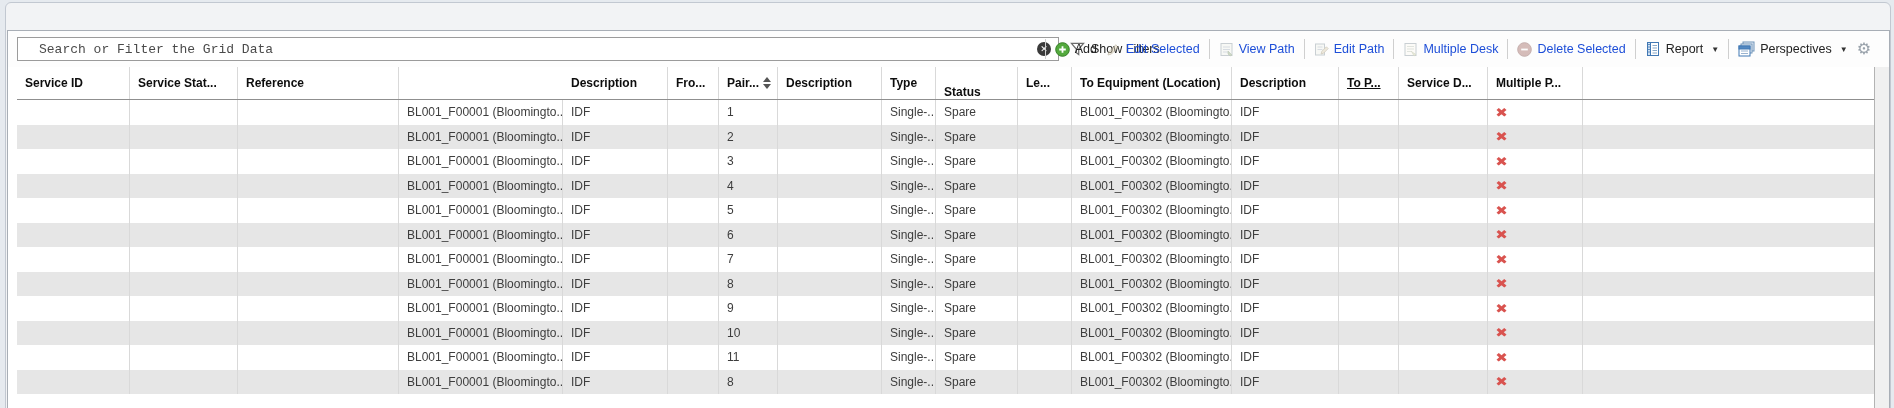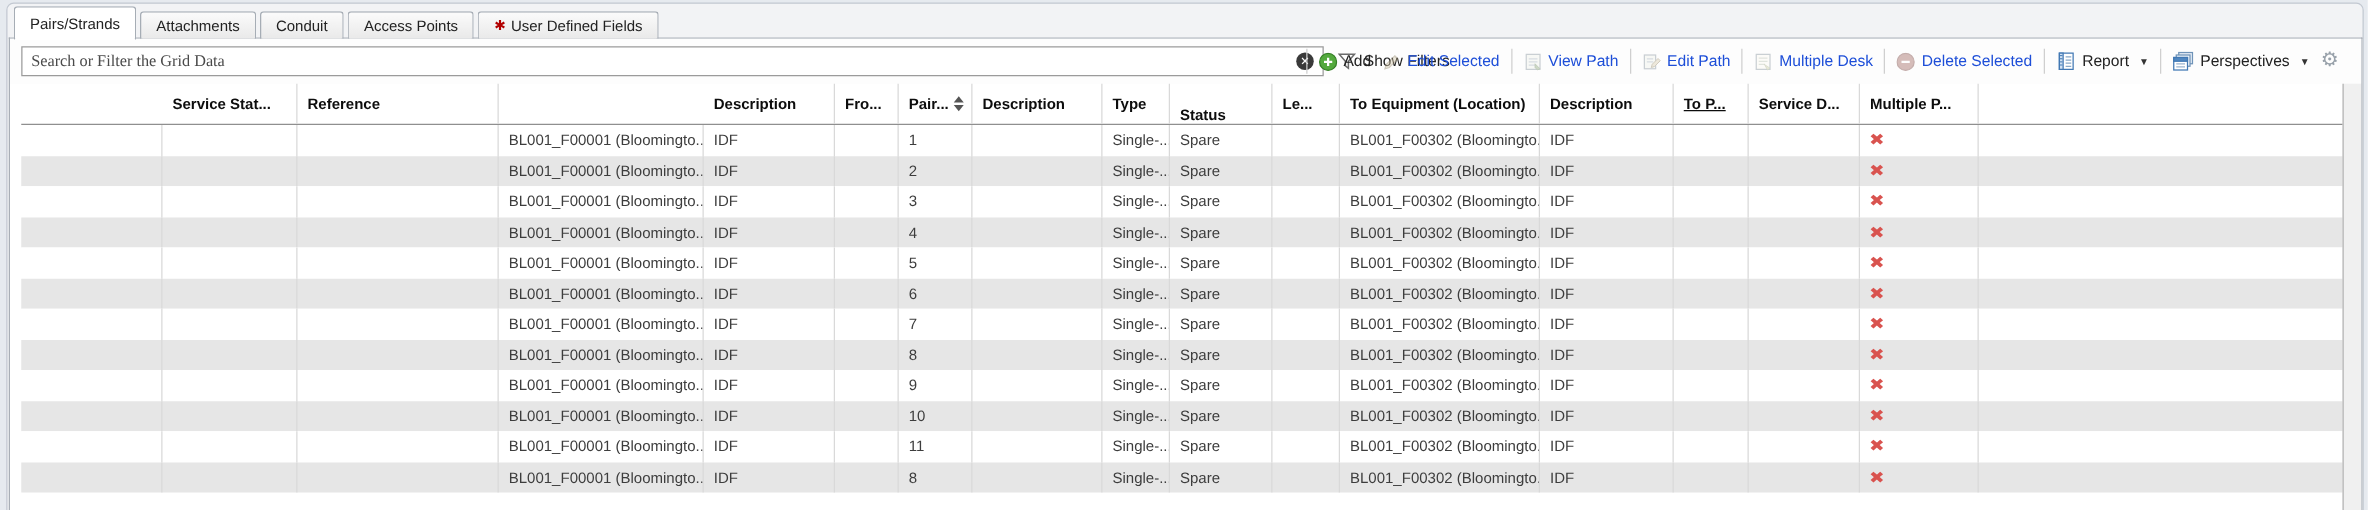--- a/index.html
+++ b/index.html
@@ -13,22 +13,22 @@
        background:linear-gradient(#fbfbfb,#e9e9e9);border:1px solid #a6adb5;border-bottom:none;
        border-radius:3px 3px 0 0;margin-right:3px;font-size:12px;color:#222;cursor:pointer;}
   .tab.active{height:25px;background:#fff;margin-bottom:-1px;border-bottom:1px solid #fff;z-index:7;}
   .tab .star{color:#b20000;font-size:11px;font-weight:bold;margin-right:1px;}
   
   .panel{position:absolute;top:30px;left:7px;width:1883px;height:380px;background:#fff;
          border:1px solid #a8aeb6;border-bottom:none;box-sizing:border-box;z-index:5;}
   
   .toolbar{position:absolute;top:0;left:0;right:0;height:36px;background:#fdfdfd;}
   .search{position:absolute;left:9px;top:6px;width:1042px;height:24px;box-sizing:border-box;
-          border:1px solid #9b9b9b;font-size:13px;padding:0 28px 0 7px;color:#333;background:#fff;
-          font-family:Liberation Serif, serif;outline:none;}
+          border:1px solid #9b9b9b;font-size:13px;padding:0 28px 0 21px;color:#333;background:#fff;
+          font-family:Liberation Mono, monospace;outline:none;}
   .search::placeholder{color:#4a4a4a;opacity:1;}
   .clear-btn{position:absolute;left:1029px;top:11px;width:14px;height:14px;border-radius:50%;
              background:#3a3a3a;color:#fff;font-size:9px;line-height:14px;text-align:center;
              font-weight:bold;cursor:pointer;}
   .filters{position:absolute;left:1062px;top:0;height:36px;display:flex;align-items:center;gap:6px;
            font-size:12.5px;color:#222;cursor:pointer;}
   .actions{position:absolute;right:18px;top:0;height:36px;display:flex;align-items:center;gap:9px;
            font-size:12.5px;color:#222;}
   .tbtn{display:flex;align-items:center;gap:5px;white-space:nowrap;cursor:pointer;}
   .tbtn.disabled{color:#1d4ed8;cursor:default;}
@@ -58,38 +58,20 @@
   .redx{color:#d9534f;font-weight:bold;font-size:13px;transform:scaleX(1.15);}
   .scrolltrack{position:absolute;top:36px;right:0;width:14px;bottom:0;background:#f0f0f0;
                border-left:1px solid #b3b3b3;}
 </style>
 </head>
 <body>
 
 <div id="app">
   <div class="outer"></div>
 
-  <div class="tabs" id="tabbar">
-      <div class="tab active">
-        <span>Pairs/Strands</span>
-      </div>
-      <div class="tab">
-        <span>Attachments</span>
-      </div>
-      <div class="tab">
-        <span>Conduit</span>
-      </div>
-      <div class="tab">
-        <span>Access Points</span>
-      </div>
-      <div class="tab">
-        <span class="star">✱</span>
-        <span>User Defined Fields</span>
-      </div>
-    </div>
 
   <div class="panel">
 
     <div class="toolbar">
       <input class="search" id="search-input" value="" placeholder="Search or Filter the Grid Data" style="">
       <div class="clear-btn">✕</div>
 
       <div class="filters">
         <span class="ticon">
           <svg width="15" height="14" viewBox="0 0 16 15">
@@ -187,20 +169,23 @@
               </svg>
             </span>
             <span>Perspectives</span>
             <span class="caret">▼</span>
           </div>
           <span class="gear">⚙</span>
         </div>
     </div>
 
     <div class="grid-header" id="grid-header">
+        <div class="hcell" style="left: 0px; width: 113px;">
+          <span>Service ID</span>
+        </div>
         <div class="hcell" style="left: 113px; width: 108px;">
           <span>Service Stat...</span>
         </div>
         <div class="hcell" style="left: 221px; width: 161px;">
           <span>Reference</span>
         </div>
         <div class="hcell" style="left: 546px; width: 105px;">
           <span>Description</span>
         </div>
         <div class="hcell" style="left: 651px; width: 51px;">

